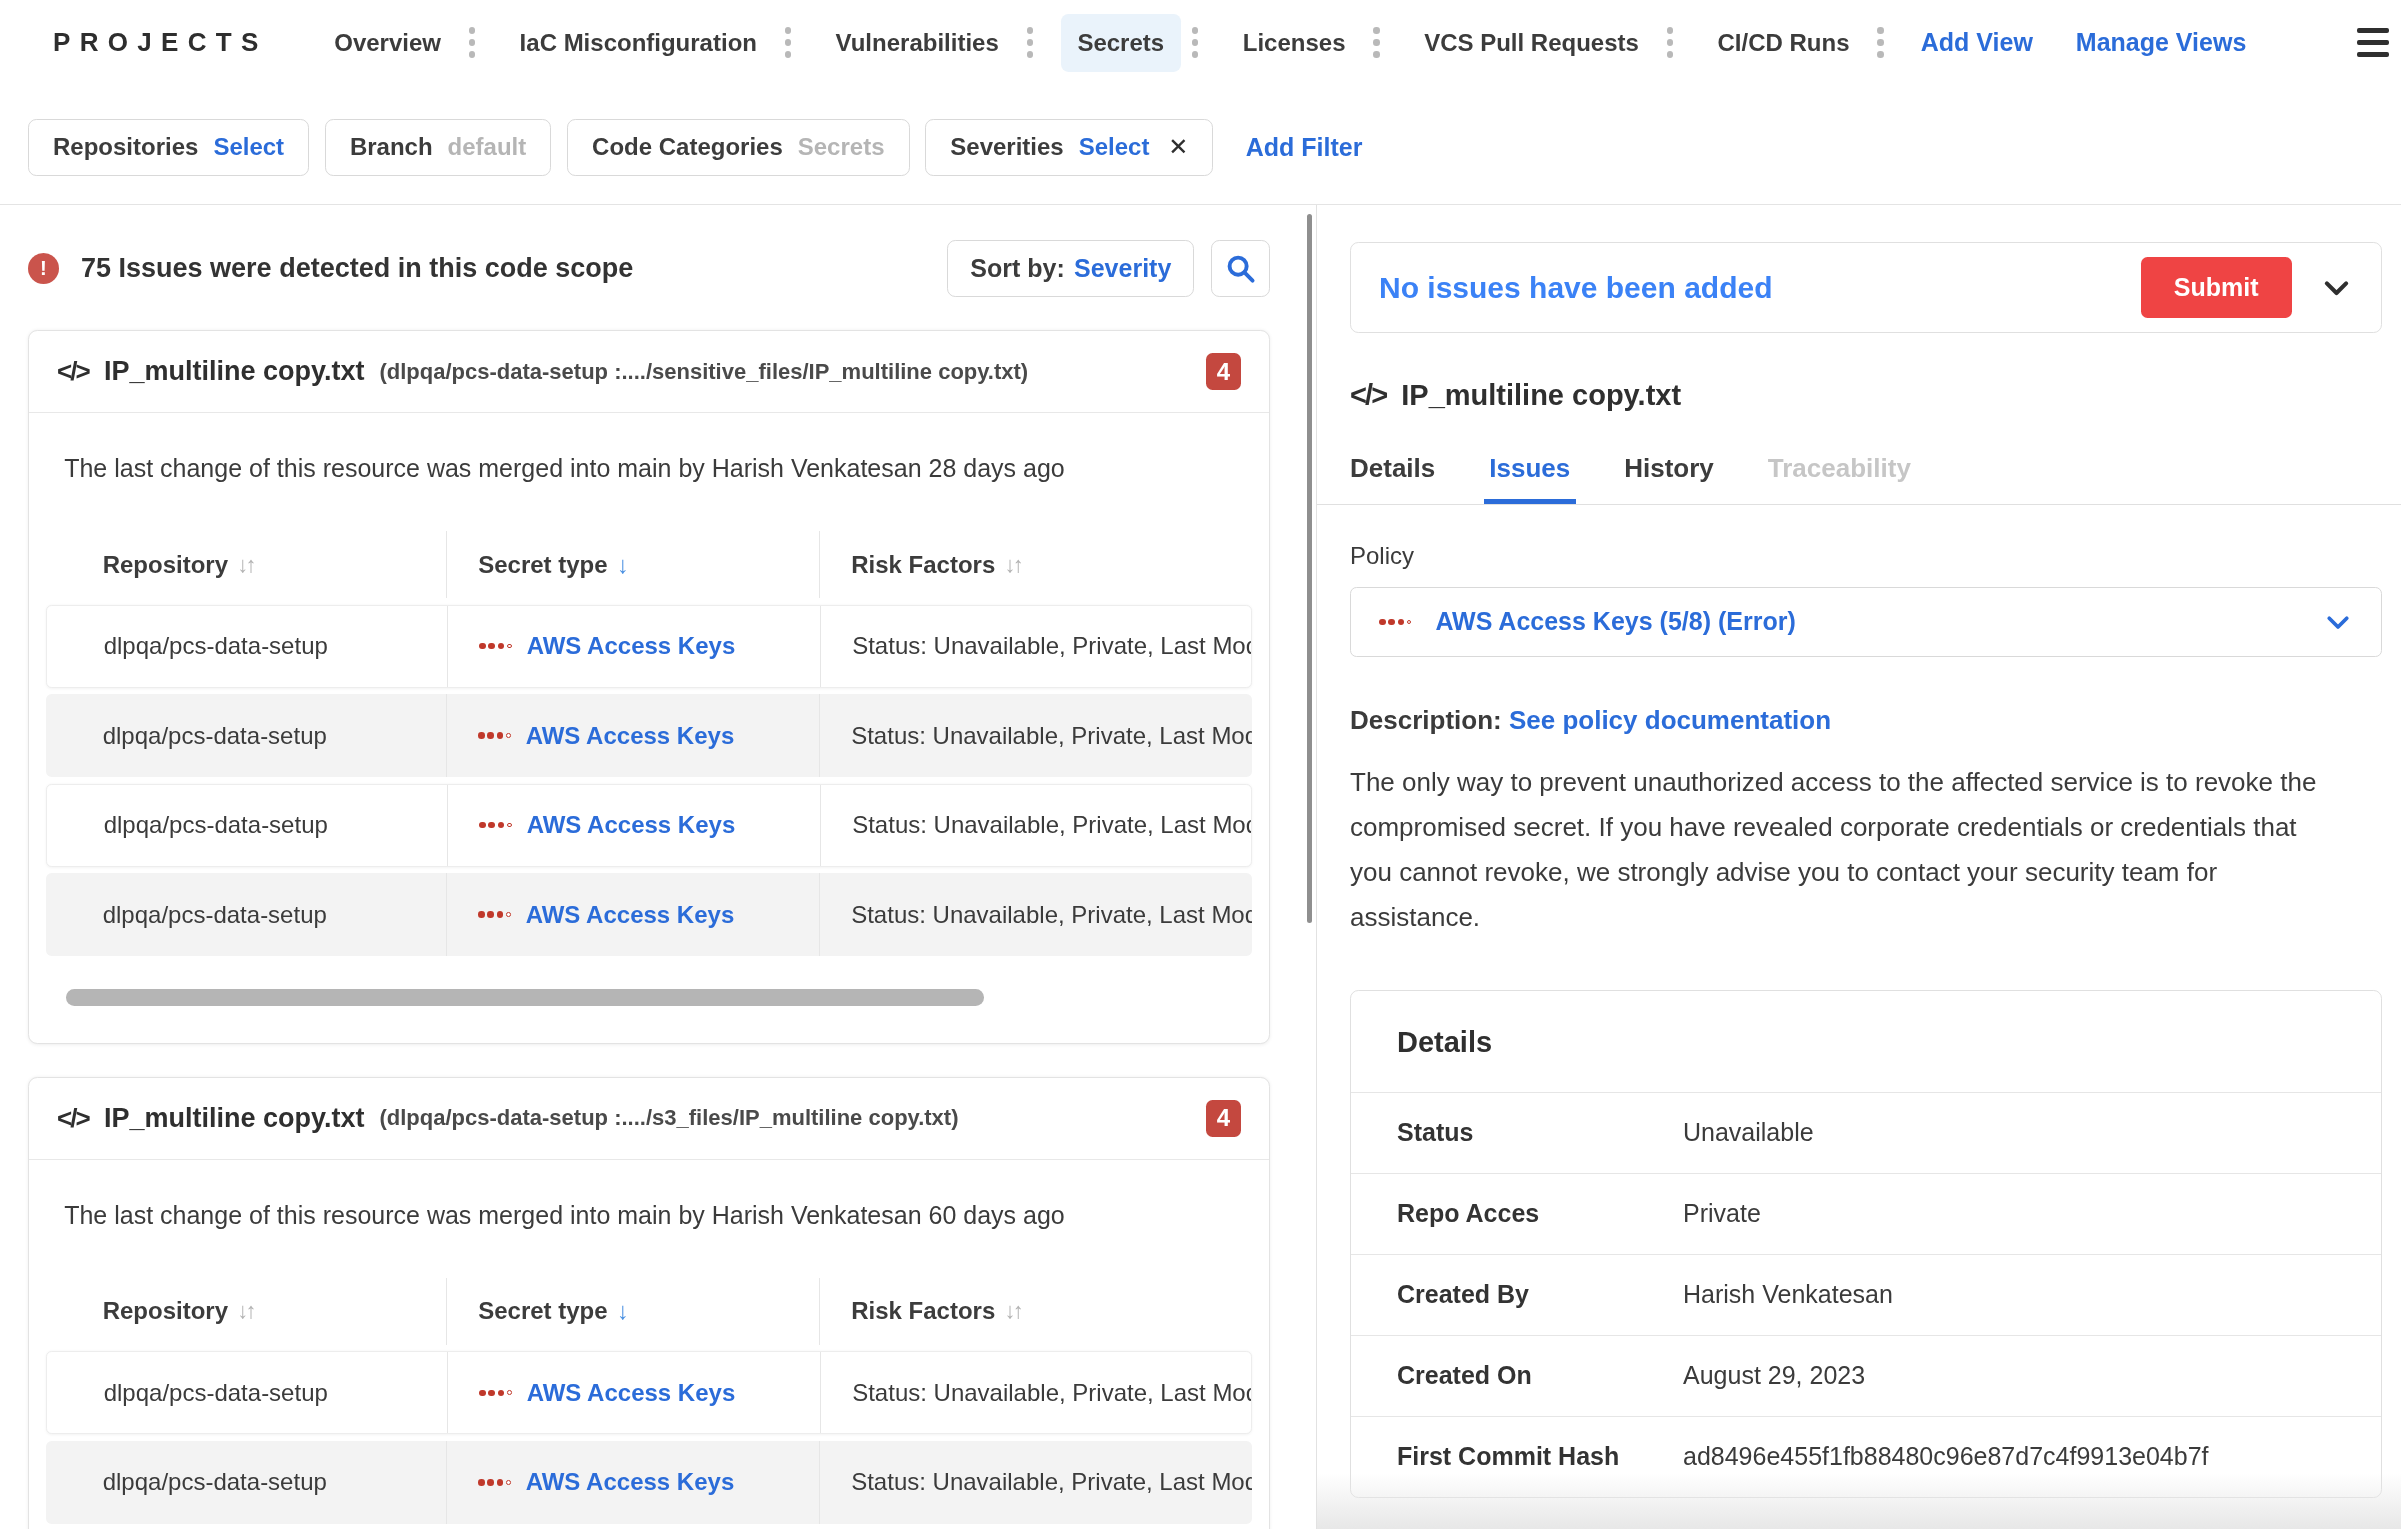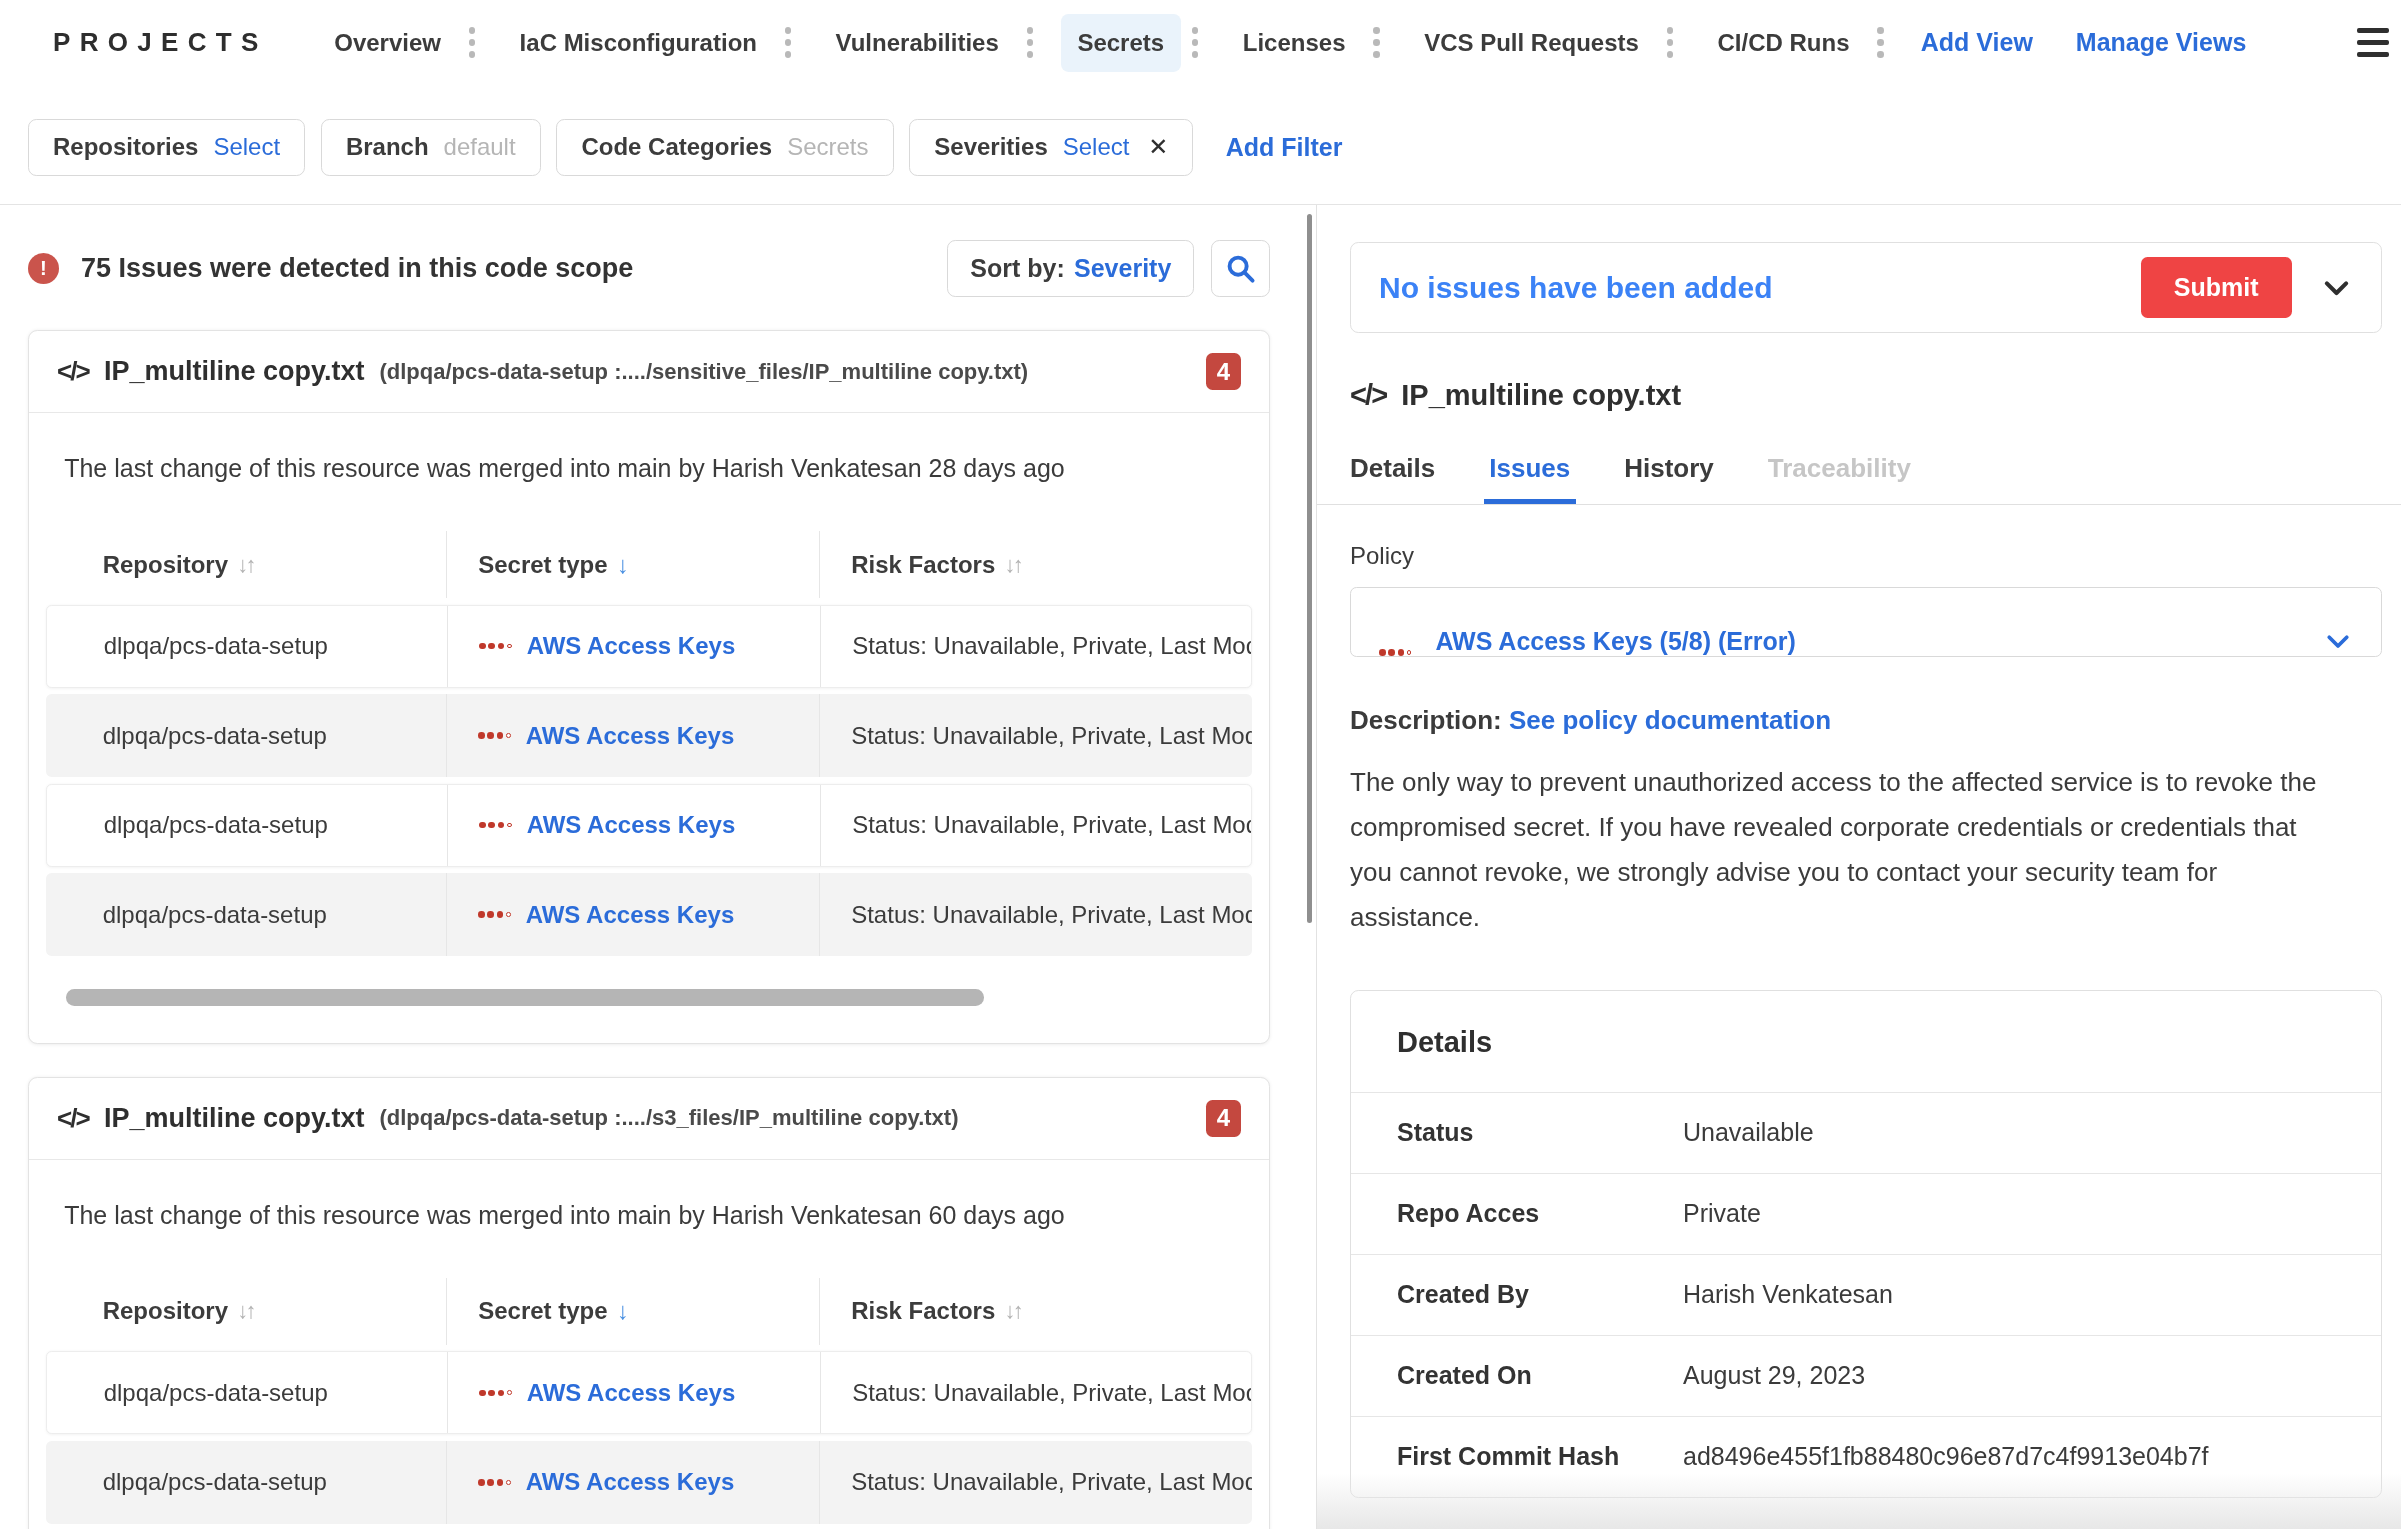--- a/index.html
+++ b/index.html
@@ -18,21 +18,21 @@
   .kebab i { width:6.5px; height:6.5px; border-radius:50%; background:#b9b9b9; }
   .nav-links { display:flex; align-items:center; gap:43px; margin-left:9.3px; }
   .nav-link { font-size:25px; font-weight:700; color:#2b6cd9; cursor:pointer; white-space:nowrap; }
   .hamburger { margin-left:111px; display:flex; flex-direction:column; gap:6.5px; cursor:pointer; }
   .hamburger i { display:block; width:31.5px; height:5.6px; background:#2f2f2f; border-radius:1.9px; }
 
   
   .filterbar { height:120px; display:flex; align-items:center; gap:15.8px; padding:5.6px 0 0 28px; border-bottom:0.9px solid #e4e4e4; }
   .pill { display:inline-flex; align-items:center; gap:15px; height:57px; padding:0 24px; border:0.9px solid #d9d9d9; border-radius:8.3px; cursor:pointer; background:#fff; }
   .pill .p-label { font-size:24px; font-weight:700; color:#3c3c3c; white-space:nowrap; }
-  .pill .p-value { font-size:24px; font-weight:400; white-space:nowrap;text-align:right; }
+  .pill .p-value { font-size:24px; font-weight:700; white-space:nowrap;text-align:right; }
   .pill .v-link { color:#2b6cd9; }
   .pill .v-muted { color:#b5b5b5; }
   .pill .close-x { font-size:24px; color:#2f2f2f; margin-left:3.7px; cursor:pointer; }
   .add-filter { font-size:25px; font-weight:700; color:#2b6cd9; margin-left:16.7px; cursor:pointer; }
 
   
   .main { display:flex; height:1324px; }
   .left-panel { width:1317px; border-right:0.9px solid #e2e2e2; padding:0 46px 0 28px; position:relative; overflow:hidden; }
   .vscroll-thumb { position:absolute; right:3.7px; top:9.3px; width:5.6px; height:709px; background:#8f8f8f; border-radius:2.8px; }
   .right-panel { flex:1; padding:37px 19.5px 0 33px; position:relative; overflow:hidden; }
@@ -85,21 +85,21 @@
   .resource-path { font-size:22px; color:#4a4a4a; margin-top:15px; }
 
   .dtabs { display:flex; gap:54px; margin-top:41px; position:relative; }
   .dtab { font-size:26px; font-weight:700; color:#3c3c3c; padding-bottom:20.4px; cursor:pointer; position:relative; }
   .dtab.active { color:#2b6cd9; }
   .dtab.active:after { content:""; position:absolute; left:-5.6px; right:-5.6px; bottom:0; height:5.6px; background:#2b6cd9; }
   .dtab.disabled { color:#c6c6c6; cursor:default; }
   .dtabs-rule { height:0.9px; background:#e0e0e0; margin:0 -19.5px 0 -33px; }
 
   .policy-label { font-size:24px; color:#3b3b3b; margin-top:37px; }
-  .policy-select { border:0.9px solid #d9d9d9; border-radius:6.5px; height:70px; display:flex; align-items:flex-end; padding:0 28px; margin-top:16.7px; cursor:pointer; }
+  .policy-select { border:0.9px solid #d9d9d9; border-radius:6.5px; height:70px; display:flex; align-items:center; padding:0 28px; margin-top:16.7px; cursor:pointer; }
   .policy-value { font-size:25px; font-weight:700; color:#2b6cd9; margin-left:1.9px; }
   .policy-select .secret-dots { margin-right:22px; }
   .policy-chevron { margin-left:auto; display:flex; align-items:center; }
 
   .desc-line { margin-top:48px; font-size:26px; }
   .desc-label { font-weight:700; color:#3b3b3b; }
   .desc-link { color:#2b6cd9; font-weight:700; cursor:pointer; }
   .policy-body { font-size:26px; line-height:45px; color:#3b3b3b; margin-top:24px; max-width:973px; }
 
   .details-box { border:0.9px solid #e0e0e0; border-radius:8.3px; margin-top:50px; }

